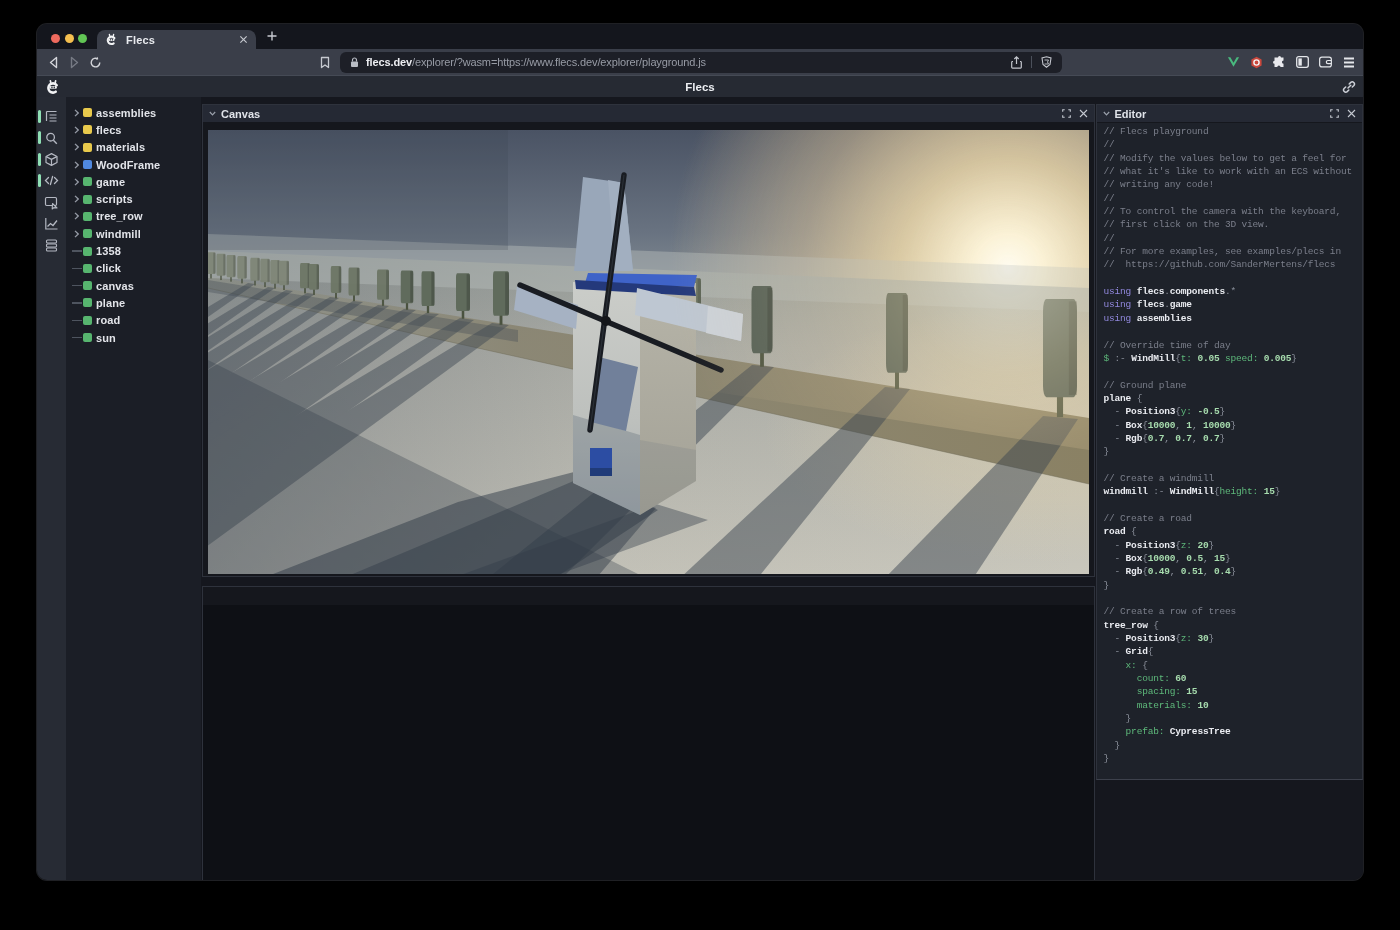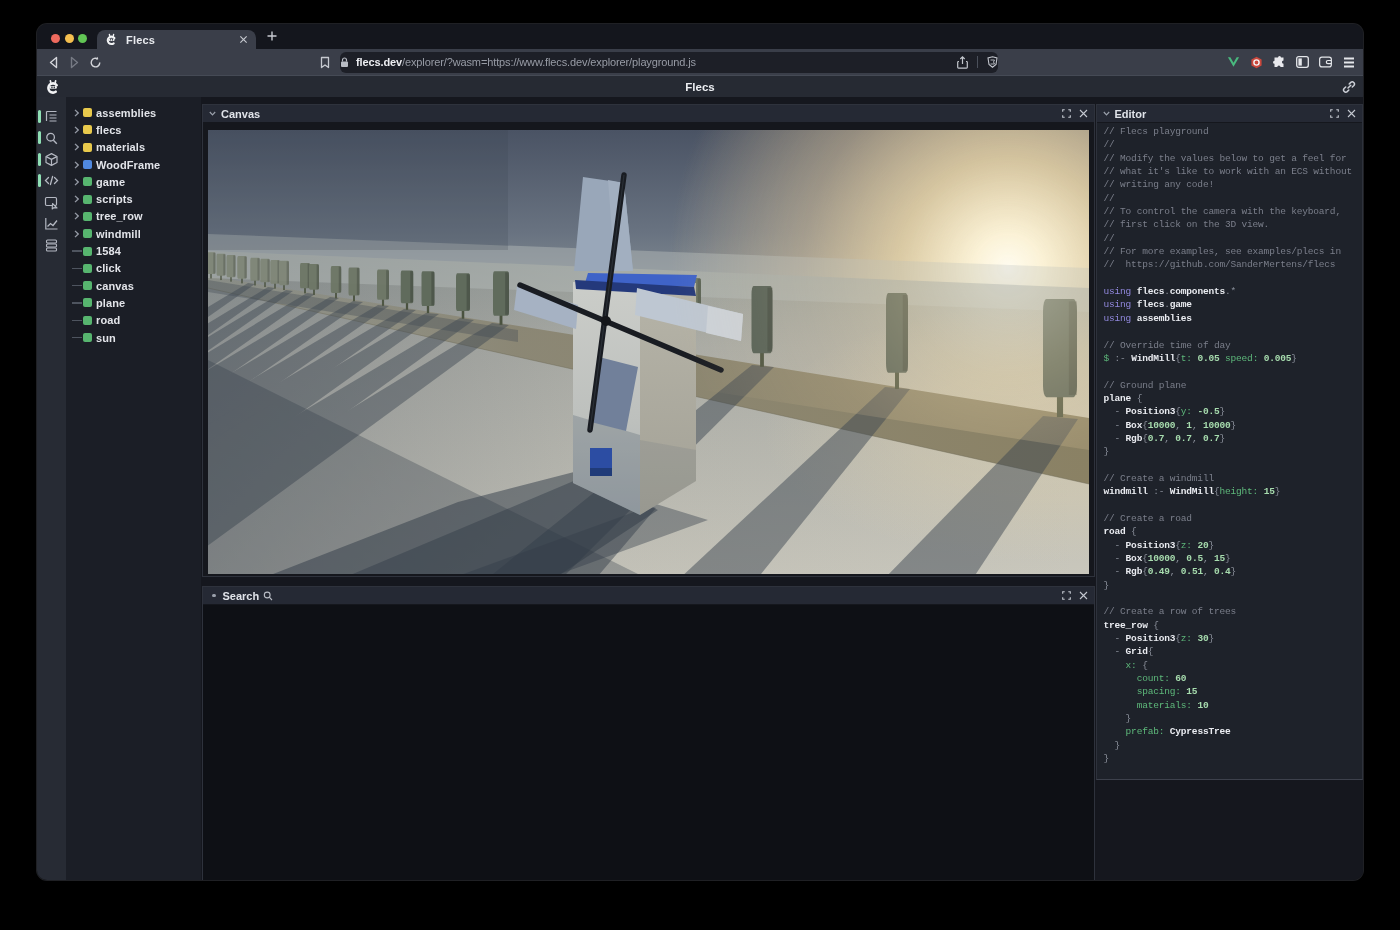--- a/index.html
+++ b/index.html
@@ -18,22 +18,22 @@
     padding:0 8px; }
   .tab .fav { width:13px; height:13px; margin-left:0; flex:none; }
   .tab .title { font-size:11px; font-weight:700; color:#e9ebef; margin-left:8px; letter-spacing:.2px;}
   .tab .close { margin-left:auto; width:9px; height:9px; }
   .newtab { position:absolute; left:226px; top:3px; width:18px; height:18px; color:#c7cad1; }
   .newtab svg { width:18px; height:18px; }
 
   .toolbar { position:relative; height:26px; background:#3a3e49; display:flex; align-items:center; }
   .navbtn { position:absolute; top:0; height:26px; display:flex; align-items:center; justify-content:center; width:20px; color:#d3d5da; }
   .navbtn.dim { color:#767a84; }
-  .urlbar { position:absolute; left:303px; top:2.5px; width:658px; height:21px;
-    background:#1d1f27; border-radius:6px; display:flex; align-items:center; padding:0 0; }
+  .urlbar { position:absolute; left:303px; top:2.5px; width:722px; height:21px;
+    background:#1d1f27; border-radius:6px; display:flex; align-items:center; padding:0 10px; }
   .urlbar .lock { flex:none; margin-right:7px; }
   .url { font-size:11px; letter-spacing:-0.12px; color:#989ca6; white-space:nowrap; overflow:hidden; }
   .url b { color:#edeef2; font-weight:700; }
   .urlbar .right { margin-left:auto; display:flex; align-items:center; gap:9px; }
   .rightIcons { position:absolute; right:8px; top:0; height:26px; display:flex; align-items:center; gap:10px; }
   .rightIcons .ric { width:13px; height:13px; display:flex; align-items:center; justify-content:center; }
 
   
   .pageheader { position:relative; height:22px; background:#262a33; border-top:1px solid #454a55;
     display:flex; align-items:center; }
@@ -352,21 +352,21 @@
             </svg>
           </span>
           <span class="sq" style="background: rgb(87, 181, 111);"></span>
           <span class="lbl">windmill</span>
         </div>
         <div class="trow">
           <span class="glyph">
             <span class="dash"></span>
           </span>
           <span class="sq" style="background: rgb(87, 181, 111);"></span>
-          <span class="lbl">1584</span>
+          <span class="lbl">1358</span>
         </div>
         <div class="trow">
           <span class="glyph">
             <span class="dash"></span>
           </span>
           <span class="sq" style="background: rgb(87, 181, 111);"></span>
           <span class="lbl">click</span>
         </div>
         <div class="trow">
           <span class="glyph">
@@ -580,38 +580,20 @@
           </g>
 
           <polygon points="430,0 881,0 881,320 430,250" fill="url(#sun)" opacity="0.45" filter="url(#b16)"></polygon>
 
           <polygon points="0,230 0,444 430,444" fill="#2f3945" opacity="0.3" filter="url(#b16)"></polygon>
           <rect x="0" y="0" width="300" height="120" fill="#39434f" opacity="0.2" filter="url(#b16)"></rect>
         </svg>
       </div>
 
       <div class="panel" id="searchPanel">
-        <div class="phead">
-          <span class="bullet"></span>
-          <span class="ptit">Search</span>
-          <span class="mag">
-            <svg width="10" height="10" viewBox="0 0 10 10">
-                <circle cx="4.2" cy="4" r="2.9" fill="none" stroke="currentColor" stroke-width="1.1"></circle>
-                <path d="M6.3 6.2 L9 9" stroke="currentColor" stroke-width="1.1"></path>
-              </svg>
-          </span>
-          <span class="picons">
-            <svg viewBox="0 0 9 9">
-                <path d="M0.7 2.7 V0.7 H2.7 M6.3 0.7 H8.3 V2.7 M8.3 6.3 V8.3 H6.3 M2.7 8.3 H0.7 V6.3" fill="none" stroke="currentColor" stroke-width="1.1"></path>
-              </svg>
-            <svg viewBox="0 0 9 9">
-                <path d="M1 1 L8 8 M8 1 L1 8" stroke="currentColor" stroke-width="1.1"></path>
-              </svg>
-          </span>
-        </div>
         <div class="pbody"></div>
       </div>
 
       <div class="panel" id="editorPanel">
         <div class="phead">
           <span class="chev">
             <svg width="7" height="5" viewBox="0 0 7 5">
                 <path d="M0.8 1 L3.5 3.8 L6.2 1" fill="none" stroke="currentColor" stroke-width="1.2"></path>
               </svg>
           </span>

